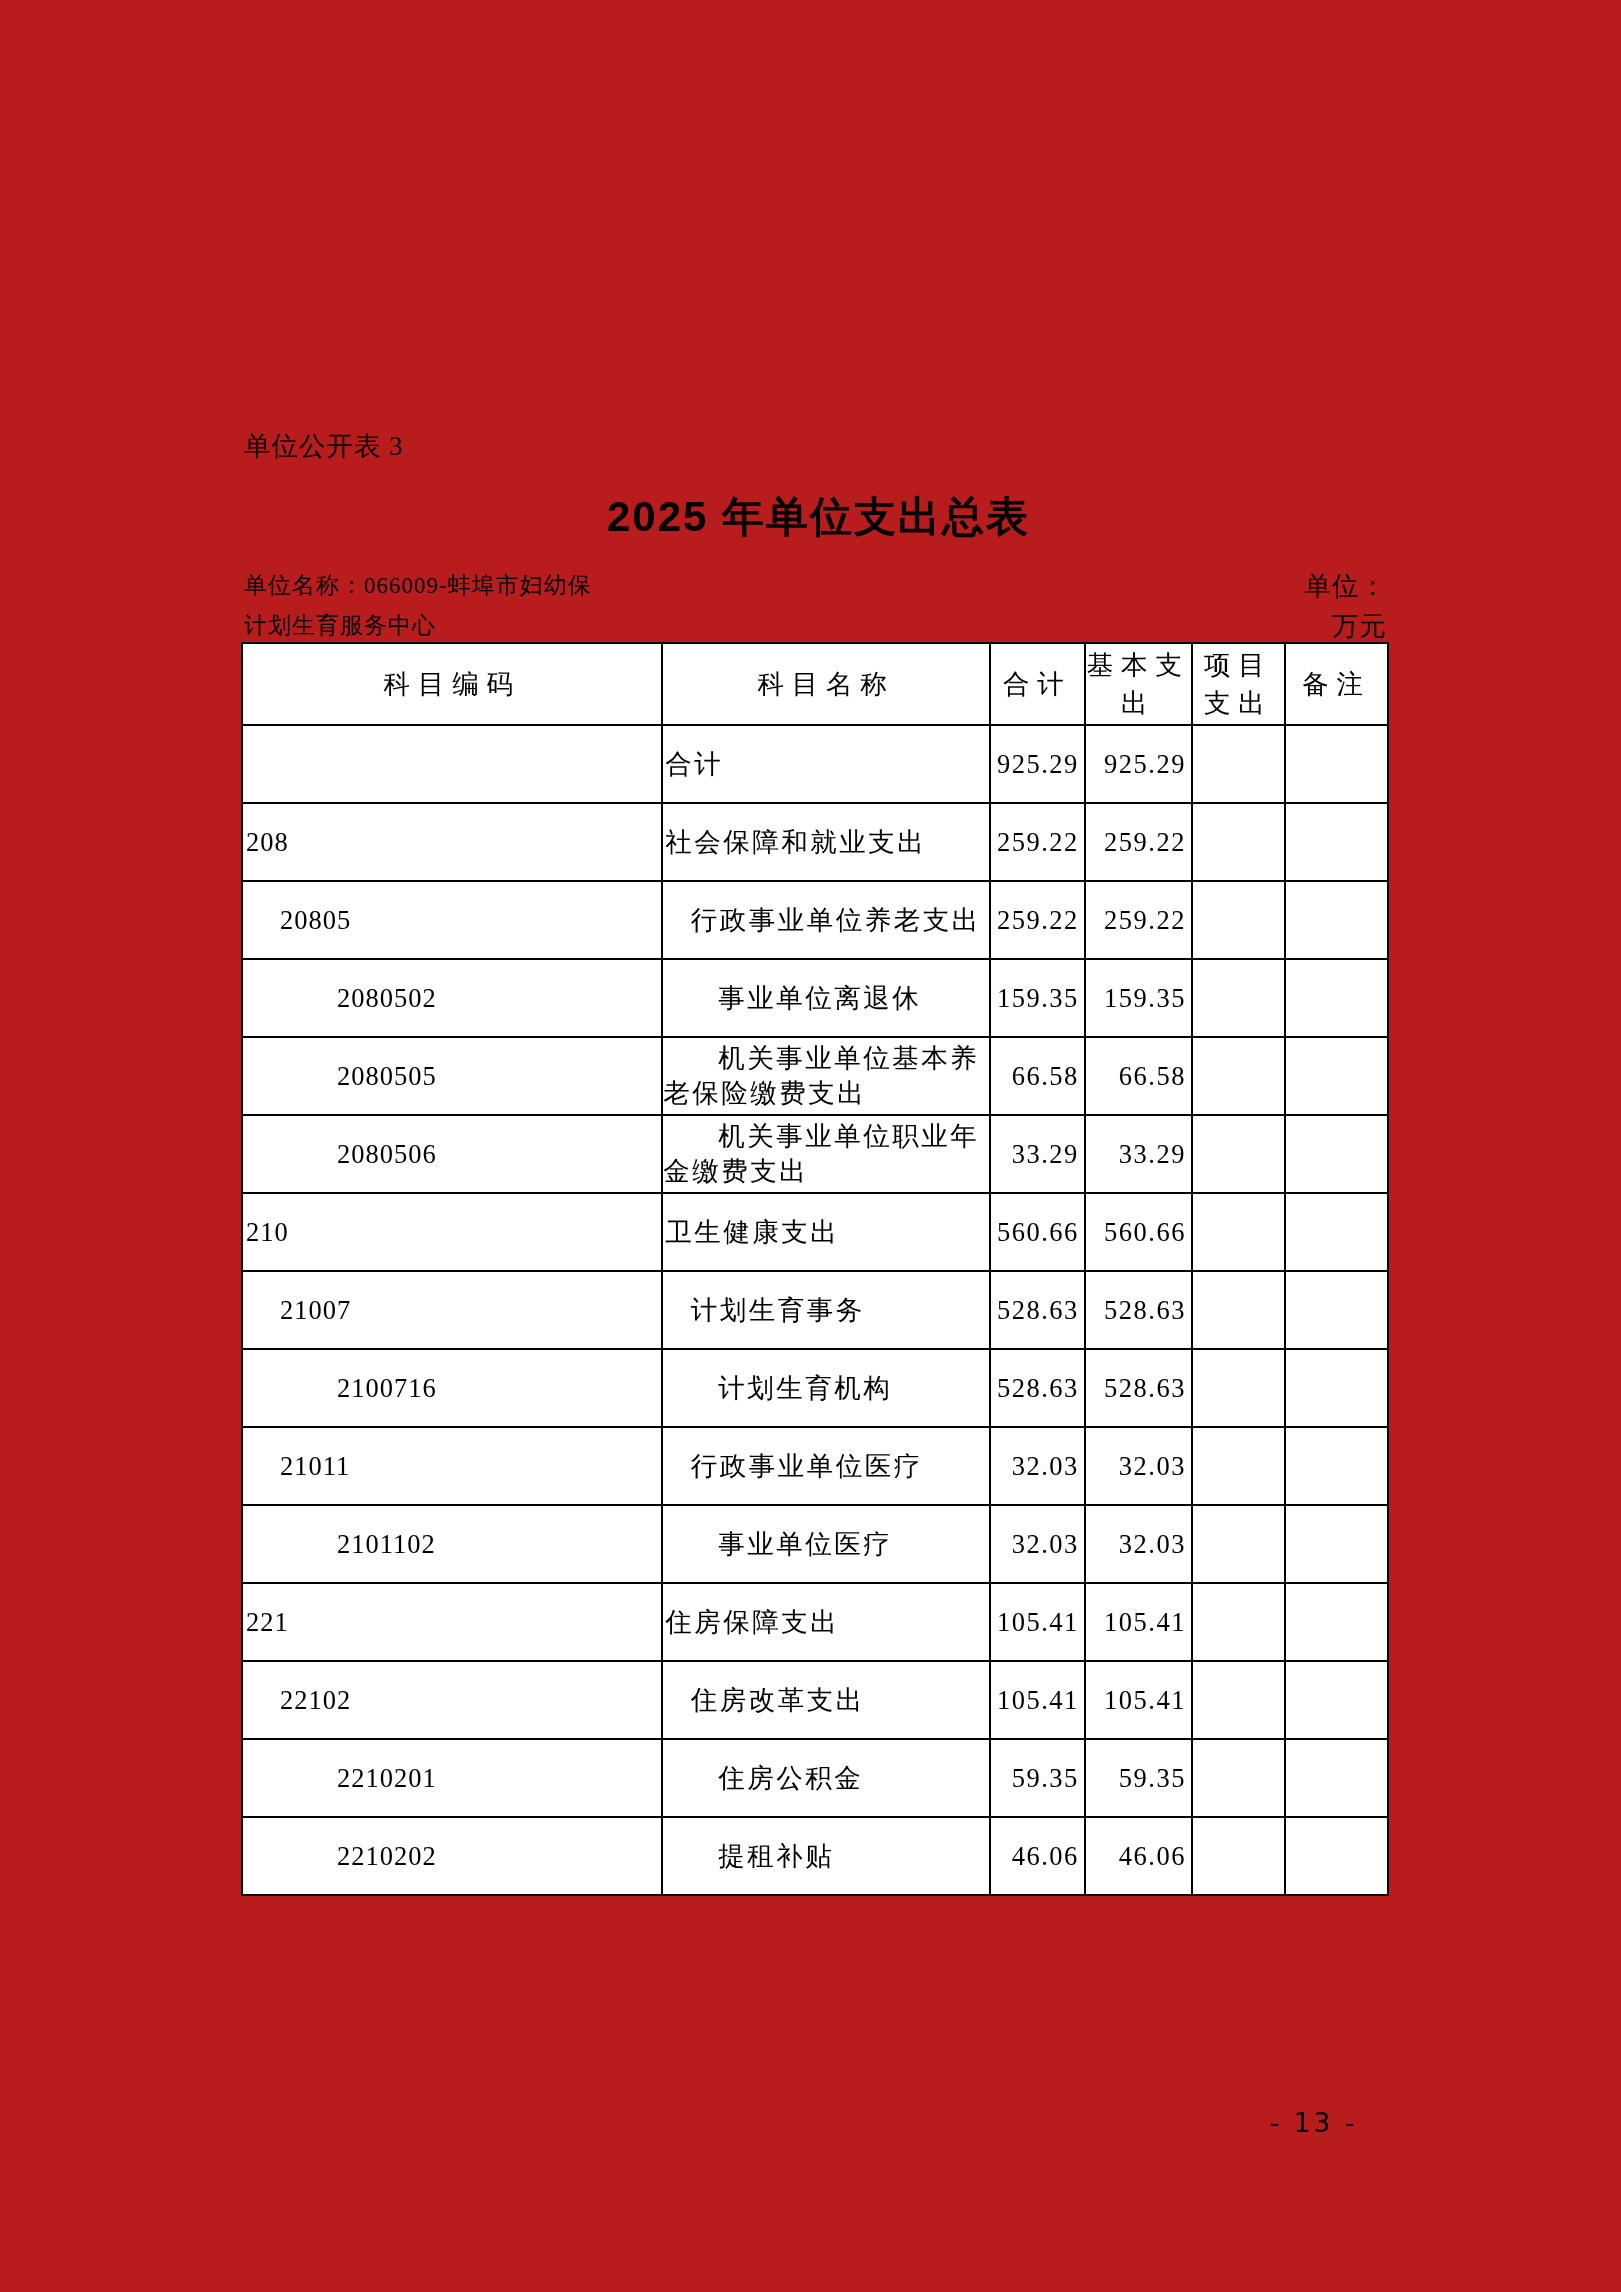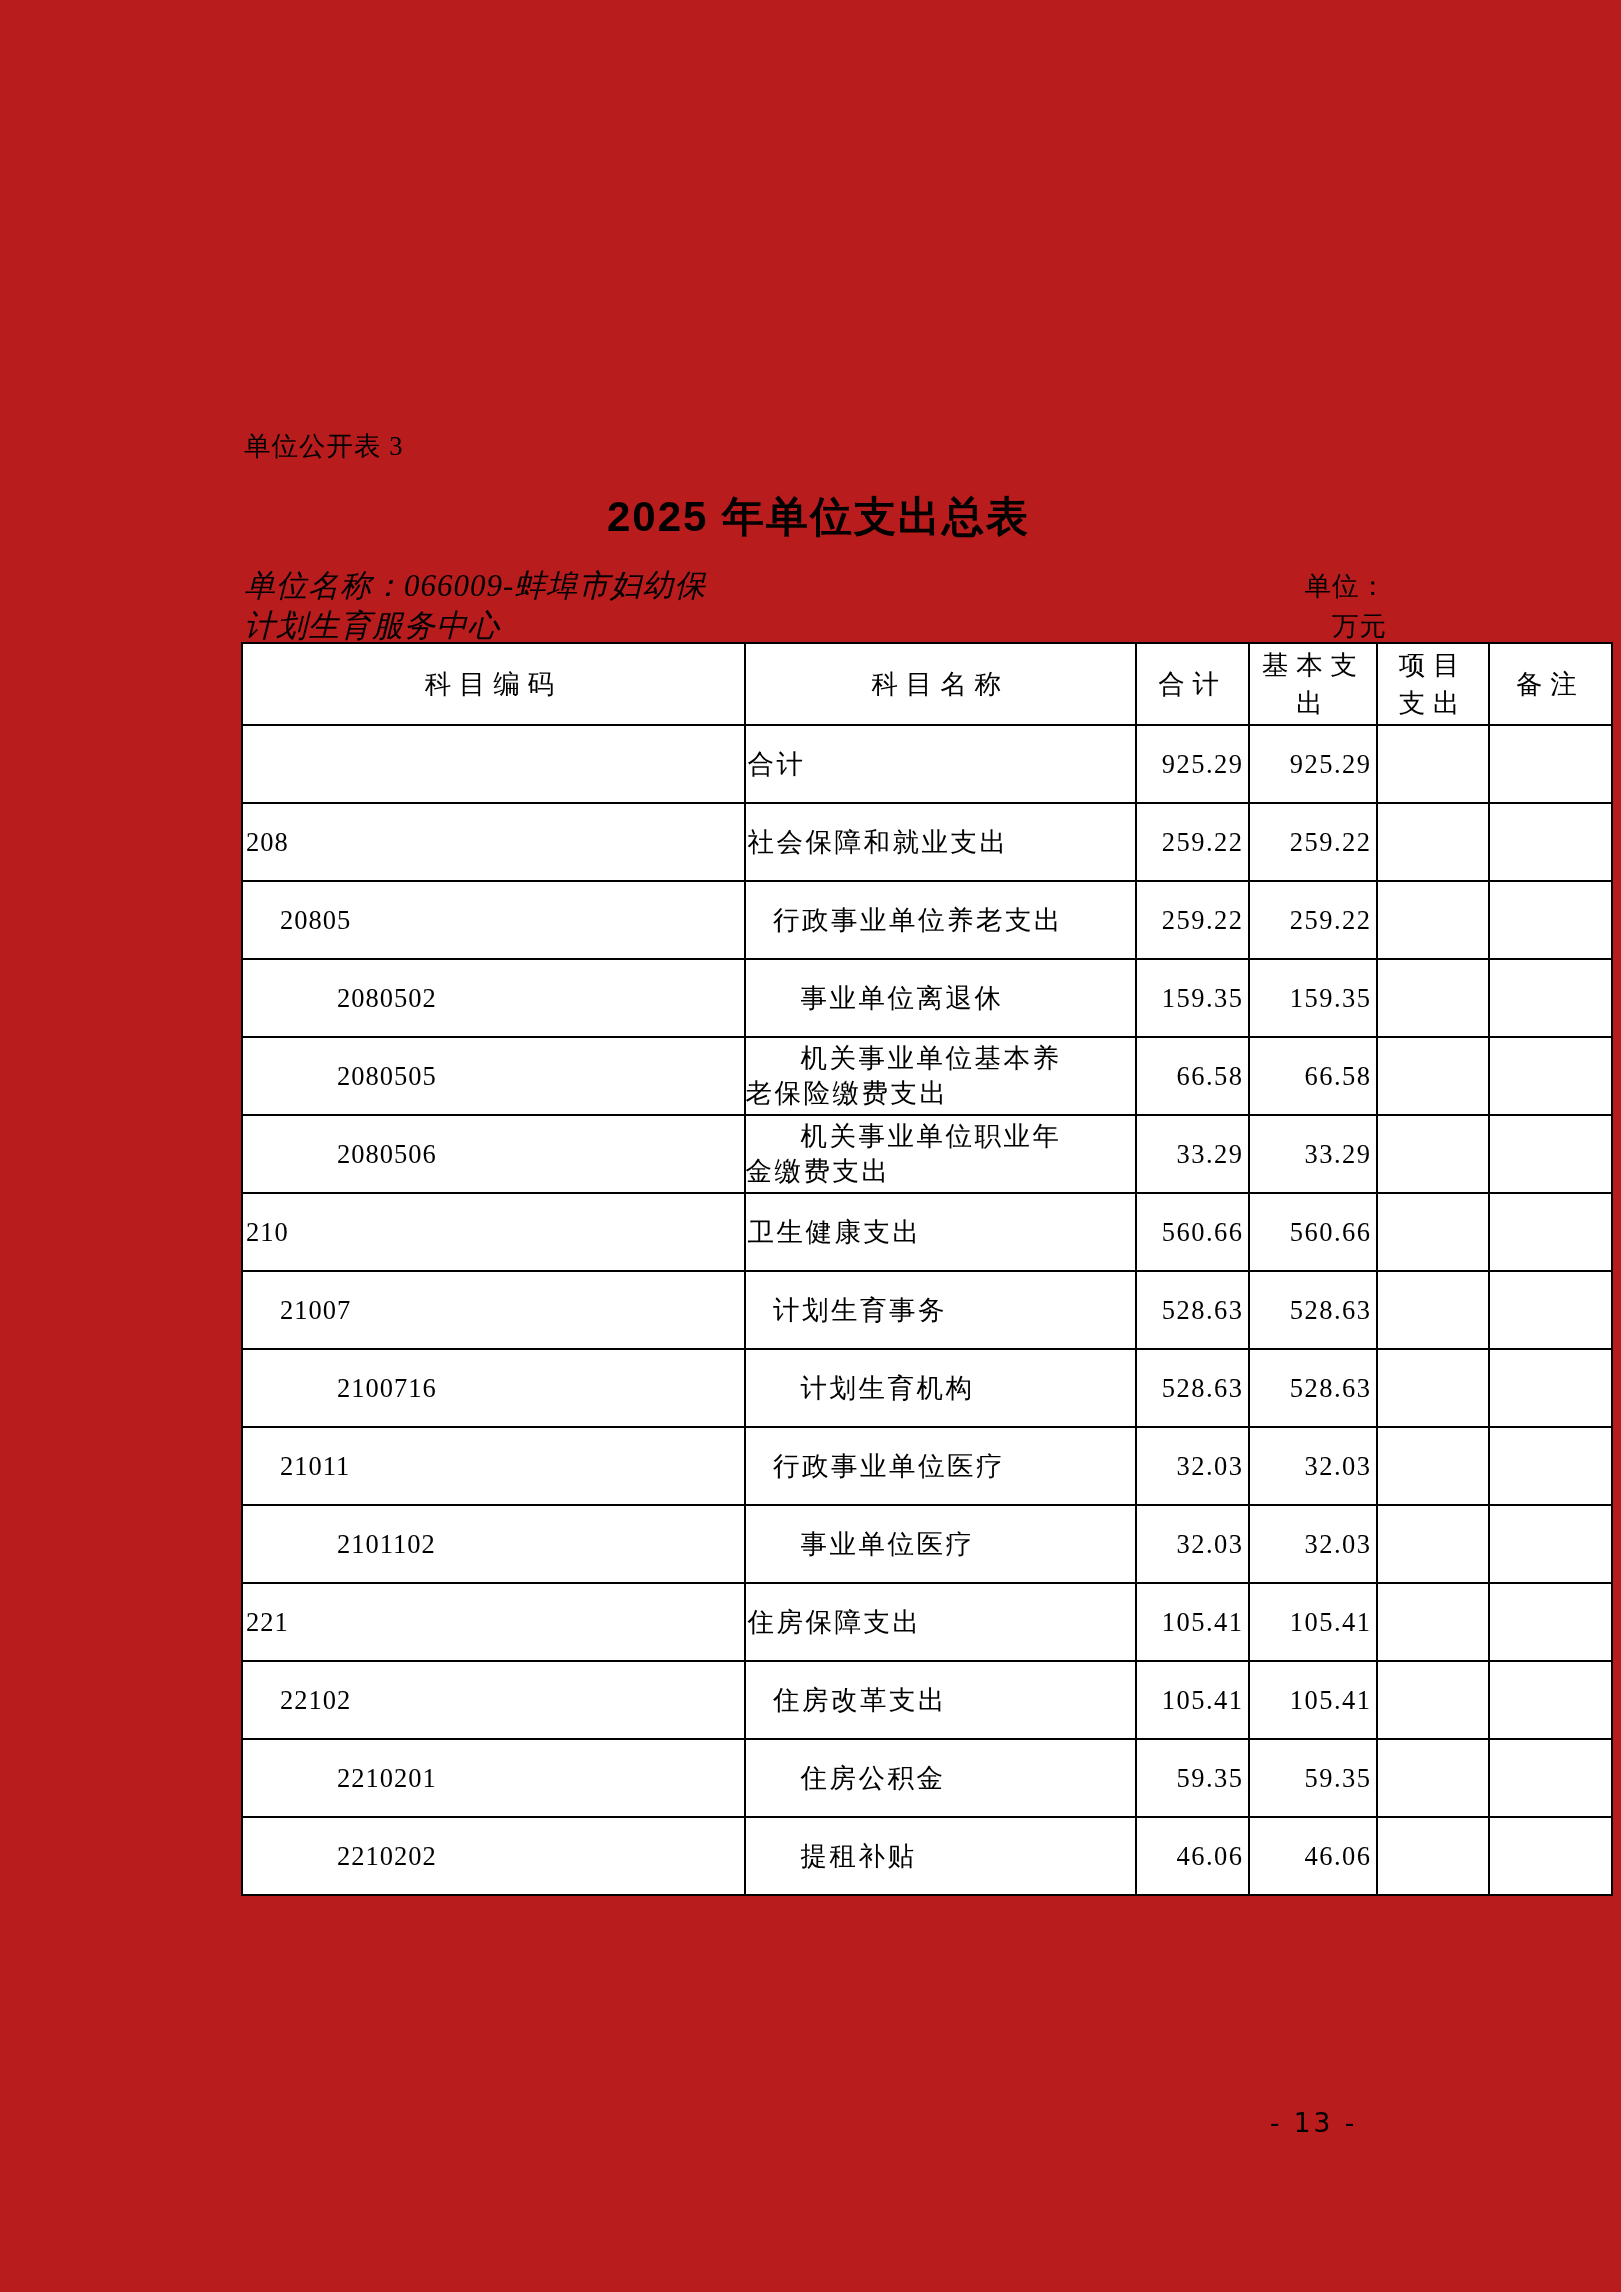--- a/index.html
+++ b/index.html
@@ -20,29 +20,29 @@
     position:absolute; left:16px; right:0; top:489px;
     text-align:center;
     font-family:"Liberation Sans","DejaVu Sans",sans-serif;
     font-weight:700; font-size:42px; letter-spacing:2px;
   }
   .meta {
     position:absolute; left:244px; top:566px; width:1143px;
     display:flex; justify-content:space-between; align-items:flex-start;
   }
   .unit-name {
-    font-size:31px; line-height:40px; letter-spacing:1px;
-    white-space:pre-line; max-width:549px;font-style:italic;
+    font-size:23px; line-height:40px; letter-spacing:1px;
+    white-space:pre-line; max-width:549px;
   }
   .unit-measure {
     font-size:26.5px; line-height:40px; text-align:right; letter-spacing:1px;
   }
   table.expense-table {
     position:absolute; left:241px; top:642px;
-    border-collapse:collapse; table-layout:fixed; width:1372px;
+    border-collapse:collapse; table-layout:fixed; width:1148px;
     background:#fff;
   }
   .expense-table th, .expense-table td {
     border:2px solid #000;
     font-size:26.5px;
     vertical-align:middle;
     overflow:hidden;
   }
   .expense-table th {
     font-weight:normal;

